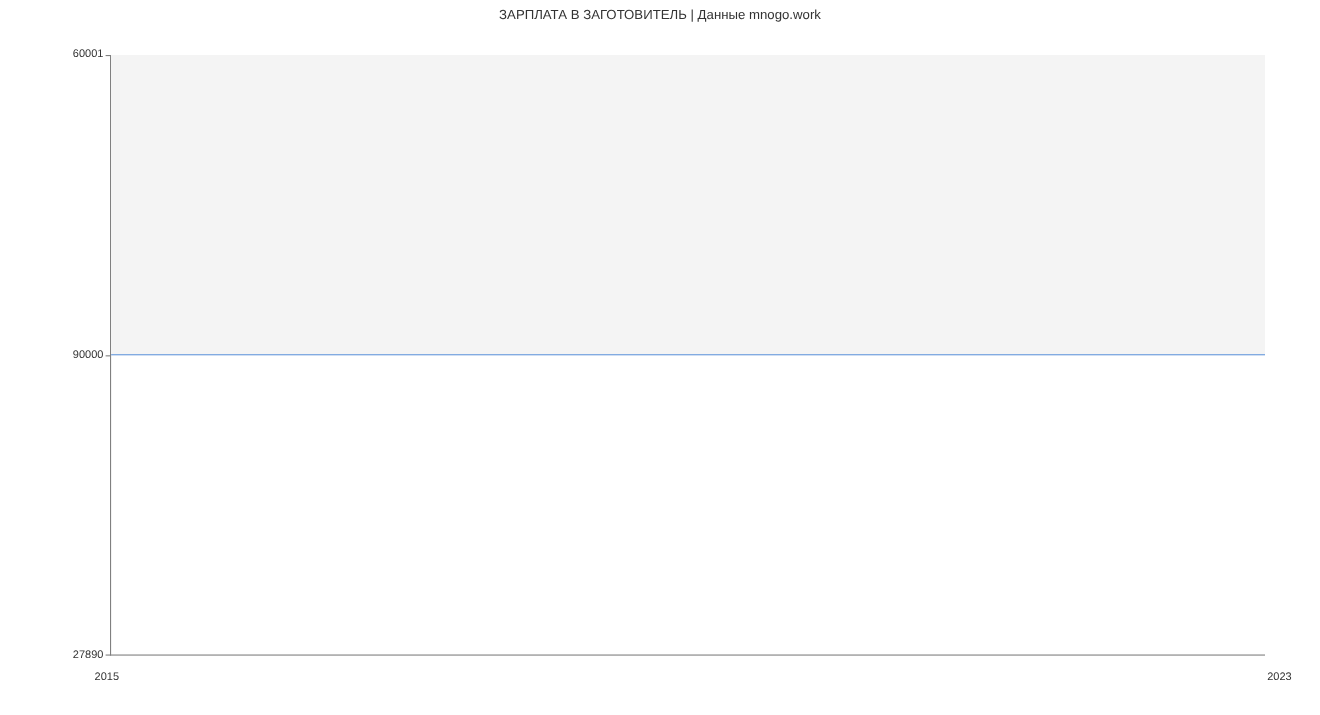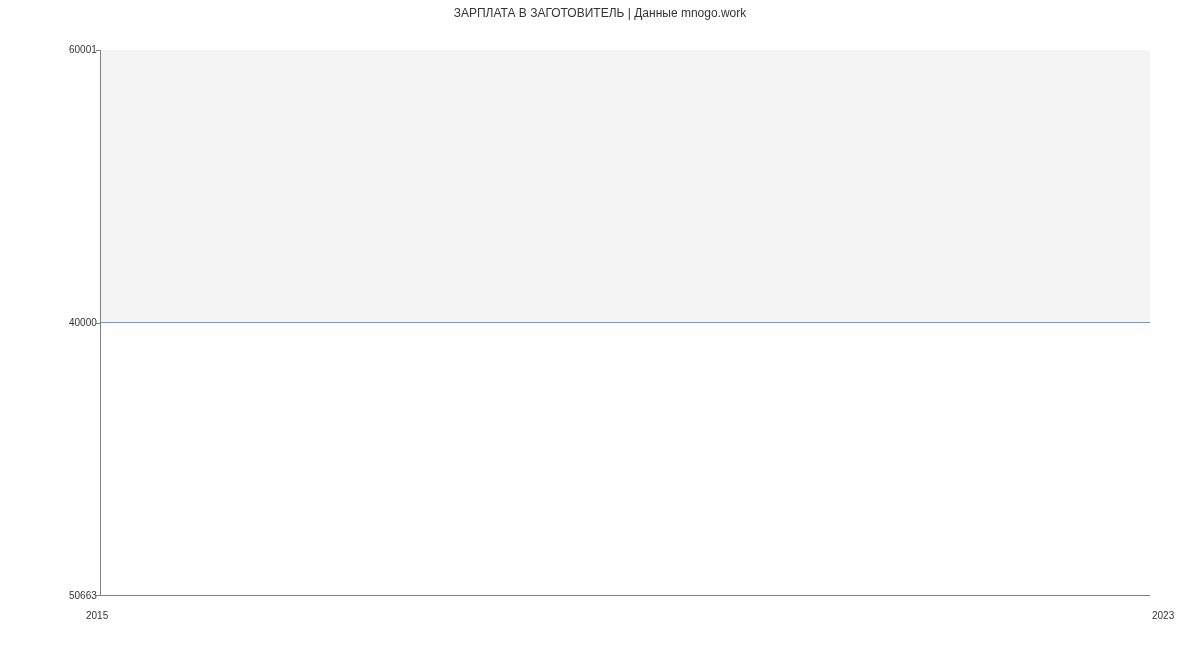--- a/index.html
+++ b/index.html
@@ -3,37 +3,37 @@
   <meta charset="utf-8">
   <style>
     * { margin: 0; padding: 0; box-sizing: border-box; }
     html, body { width: 1200px; height: 650px; background: #ffffff; font-family: Verdana, Geneva, sans-serif; }
     .chart-container { position: relative; width: 1200px; height: 650px; border-radius: 17px; }
     .chart-title { position: absolute; top: 6px; left: 0; width: 100%; text-align: center; font-size: 12px; color: #333; }
     .plot-area { position: absolute; left: 100px; top: 50px; width: 1050px; height: 546px; background: #ffffff; border-left: 1px solid #808080; border-bottom: 1px solid #808080; }
     .shaded { position: absolute; left: 0; top: 0; width: 100%; height: 273px; background: #f4f4f4; }
     .data-line { position: absolute; left: 0; top: 272px; width: 100%; height: 0; border-top: 1.5px solid #6699dd; }
     .y-tick { position: absolute; left: 96px; width: 4px; height: 1px; background: #808080; }
-    .y-label { position: absolute; right: 1051px; font-size: 10px; color: #333; width: 80px; }
+    .y-label { position: absolute; right: 1106px; font-size: 10px; color: #333; text-align: right; width: 80px; }
     .x-label { position: absolute; font-size: 10px; color: #333; }
   </style>
 </head>
 <body>
 
 <div class="chart-container">
   <div class="chart-title">ЗАРПЛАТА В  ЗАГОТОВИТЕЛЬ | Данные mnogo.work</div>
 
   <div class="plot-area">
     <div class="shaded"></div>
     <div class="data-line"></div>
   </div>
 
   <div class="y-tick" style="top: 50px;"></div>
   <div class="y-tick" style="top: 323px;"></div>
   <div class="y-tick" style="top: 595px;"></div>
 
   <div class="y-label" style="top: 44px;">60001</div>
-  <div class="y-label" style="top: 317px;">40000</div>
-  <div class="y-label" style="top: 590px;">50663</div>
+  <div class="y-label" style="top: 317px;">90000</div>
+  <div class="y-label" style="top: 590px;">27890</div>
 
   <div class="x-label" style="left: 86px; top: 610px;">2015</div>
   <div class="x-label" style="left: 1132px; top: 610px; margin-left: 20px;">2023</div>
 </div>
 
 </body></html>

